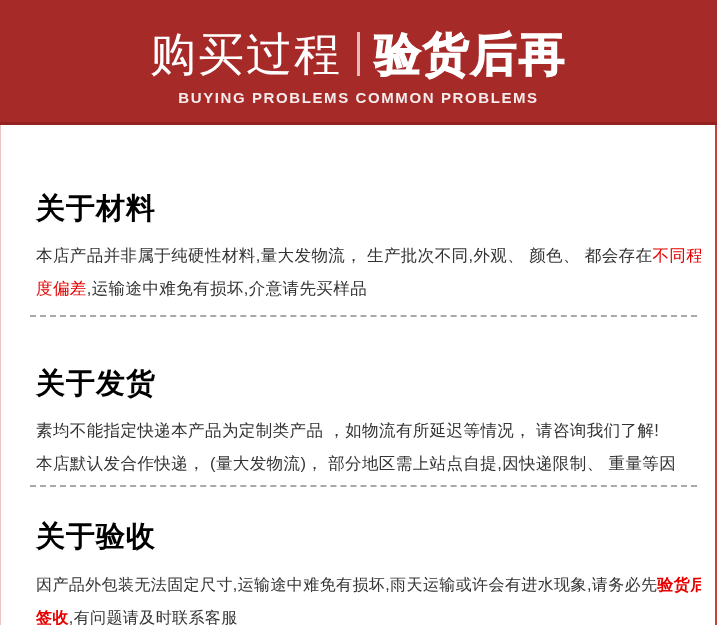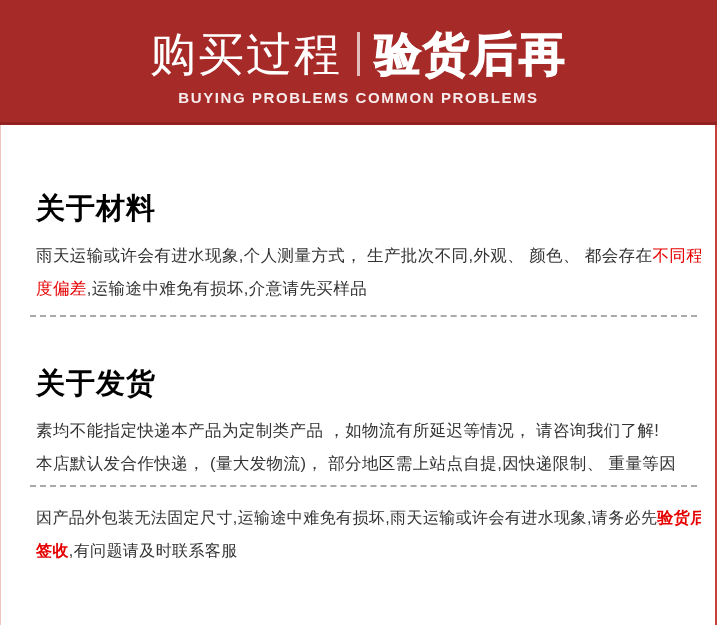--- a/index.html
+++ b/index.html
@@ -89,37 +89,38 @@
     <span class="t-right">验货后再</span>
   </div>
   <div class="banner-subtitle">BUYING PROBLEMS COMMON PROBLEMS</div>
 </div>
 
 <div class="content">
 
   <h2 class="section-heading heading-materials">关于材料</h2>
   <div class="para para-materials">
     <div class="line">
-      <span>雨天运输或许会有进水现象,个人测量方式， 生产批次不同,外观、 颜色、 都会存在</span><span class="hl-red">不同程</span>
+      <span>本店产品并非属于纯硬性材料,量大发物流， 生产批次不同,外观、 颜色、 都会存在</span><span class="hl-red">不同程</span>
     </div>
     <div class="line">
       <span class="hl-red">度偏差</span><span>,运输途中难免有损坏,介意请先买样品</span>
     </div>
   </div>
 
   <div class="dashed-divider divider-1"></div>
 
   <h2 class="section-heading heading-shipping">关于发货</h2>
   <div class="para para-shipping">
     <div class="line">素均不能指定快递本产品为定制类产品 ，如物流有所延迟等情况， 请咨询我们了解!</div>
     <div class="line">本店默认发合作快递， (量大发物流)， 部分地区需上站点自提,因快递限制、 重量等因</div>
   </div>
 
   <div class="dashed-divider divider-2"></div>
 
+  <h2 class="section-heading heading-acceptance">关于验收</h2>
   <div class="para para-acceptance">
     <div class="line">
       <span>因产品外包装无法固定尺寸,运输途中难免有损坏,雨天运输或许会有进水现象,请务必先</span><span class="hl-red-bold">验货后再</span>
     </div>
     <div class="line">
       <span class="hl-red-bold">签收</span><span>,有问题请及时联系客服</span>
     </div>
   </div>
 
 </div>

